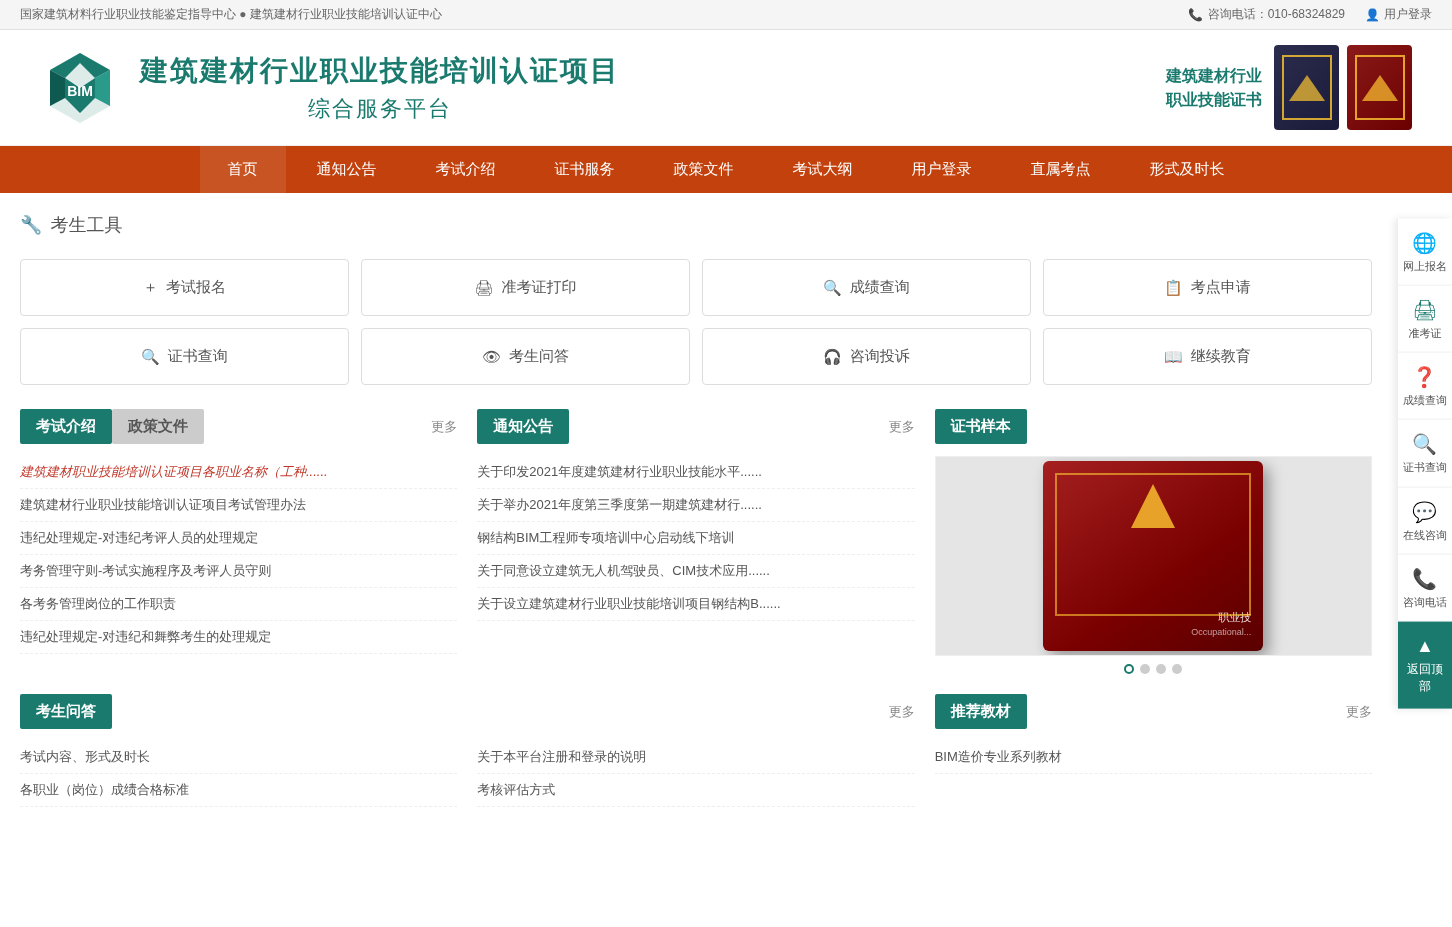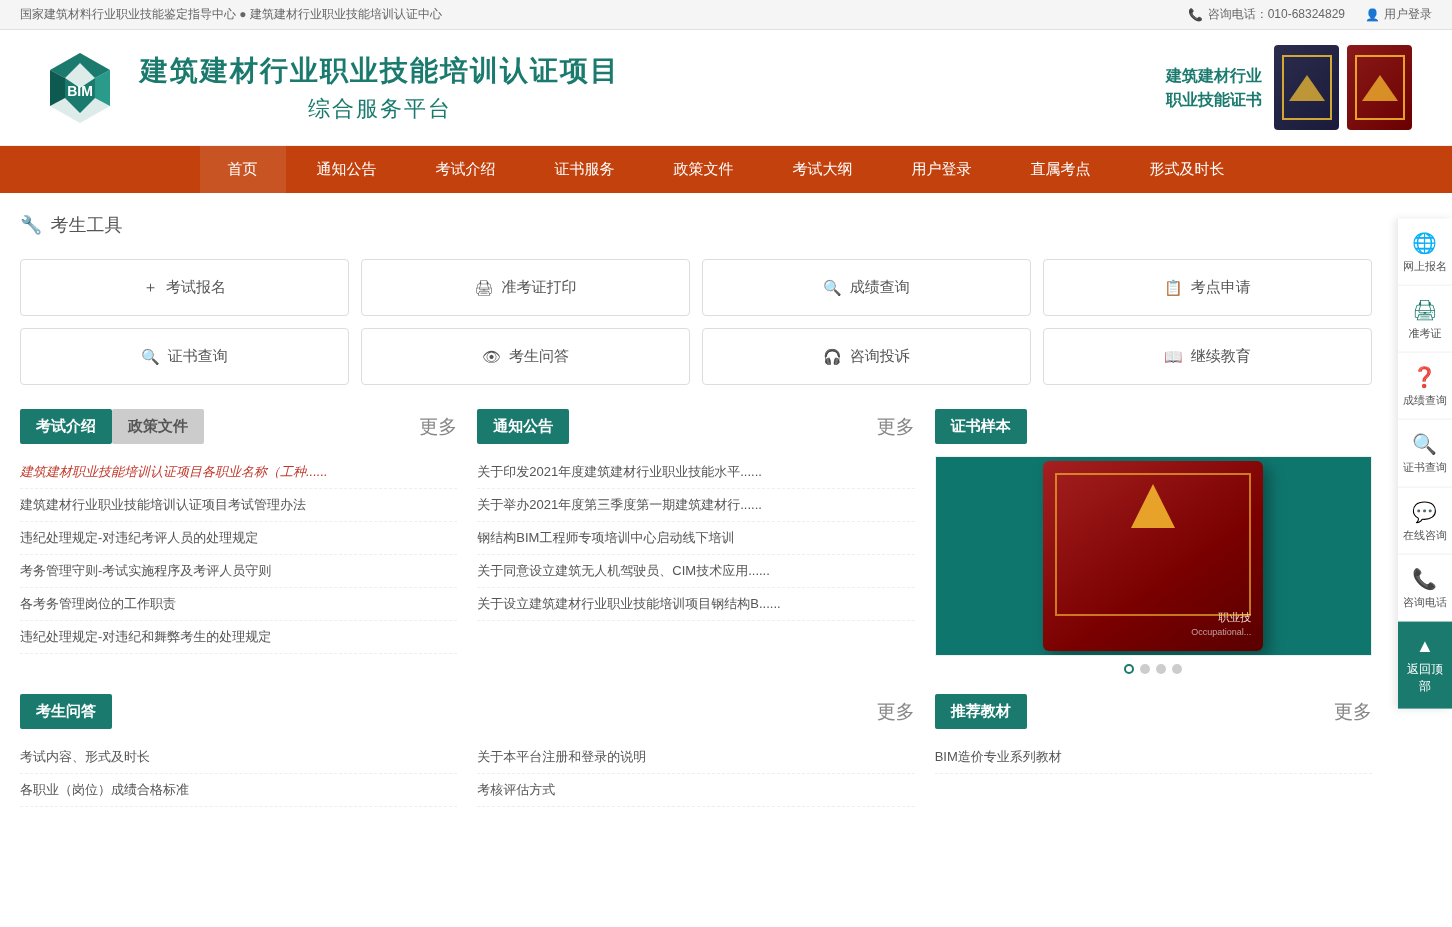--- a/index.html
+++ b/index.html
@@ -40,29 +40,29 @@
     .section-title { display: flex; align-items: center; gap: 8px; font-size: 18px; color: #555; margin-bottom: 16px; padding-bottom: 6px; }
     .tools-grid { display: grid; grid-template-columns: repeat(4, 1fr); gap: 12px; margin-bottom: 24px; }
     .tool-btn { border: 1px solid #ddd; border-radius: 4px; padding: 18px 10px; text-align: center; cursor: pointer; font-size: 15px; color: #555; background: #fff; display: flex; align-items: center; justify-content: center; gap: 8px; transition: border-color 0.2s; }
 
     
     .bottom-sections { display: grid; grid-template-columns: 1fr 1fr 1fr; gap: 20px; margin-bottom: 20px; }
     .section-box { }
     .section-header { display: flex; align-items: center; gap: 0; margin-bottom: 12px; }
     .section-tag { background: #1a7a6e; color: #fff; padding: 8px 16px; font-size: 15px; font-weight: bold; border-radius: 2px; }
     .section-tag.inactive { background: #ccc; color: #555; cursor: pointer; }
-    .section-more { margin-left: auto; color: #888; font-size: 19px; cursor: pointer; }
+    .section-more { margin-left: auto; color: #888; font-size: 13px; cursor: pointer; }
     .section-list { list-style: none; }
     .section-list li { padding: 7px 0; border-bottom: 1px dashed #eee; font-size: 13px; cursor: pointer; color: #555; white-space: nowrap; overflow: hidden; text-overflow: ellipsis; }
     .section-list li a { color: #555; text-decoration: none; }
     .section-list li .highlight { color: #c0392b; font-style: italic; }
 
     
     .cert-sample { }
-    .cert-img-area { background: #0f766e; border: 1px solid #eee; min-height: 200px; display: flex; align-items: center; justify-content: center; position: relative; overflow: hidden; }
+    .cert-img-area { background: #e5e5e5; border: 1px solid #eee; min-height: 200px; display: flex; align-items: center; justify-content: center; position: relative; overflow: hidden; }
     .cert-dots { display: flex; gap: 6px; justify-content: center; margin-top: 8px; }
     .cert-dot { width: 10px; height: 10px; border-radius: 50%; background: #ccc; }
     .cert-dot.active { background: #fff; border: 2px solid #1a7a6e; }
 
     
     .right-sidebar { position: absolute; right: 0; top: 0; width: 55px; display: flex; flex-direction: column; align-items: center; background: #fff; border-left: 1px solid #eee; }
     .sidebar-item { display: flex; flex-direction: column; align-items: center; padding: 12px 5px; border-bottom: 1px solid #f0f0f0; cursor: pointer; width: 100%; text-align: center; }
     .sidebar-icon { font-size: 20px; color: #1a7a6e; margin-bottom: 4px; }
     .sidebar-label { font-size: 11px; color: #555; line-height: 1.3; }
     .back-top-btn { background: #1a7a6e; color: #fff; width: 55px; padding: 14px 5px; text-align: center; cursor: pointer; display: flex; flex-direction: column; align-items: center; gap: 4px; margin-top: auto; }

